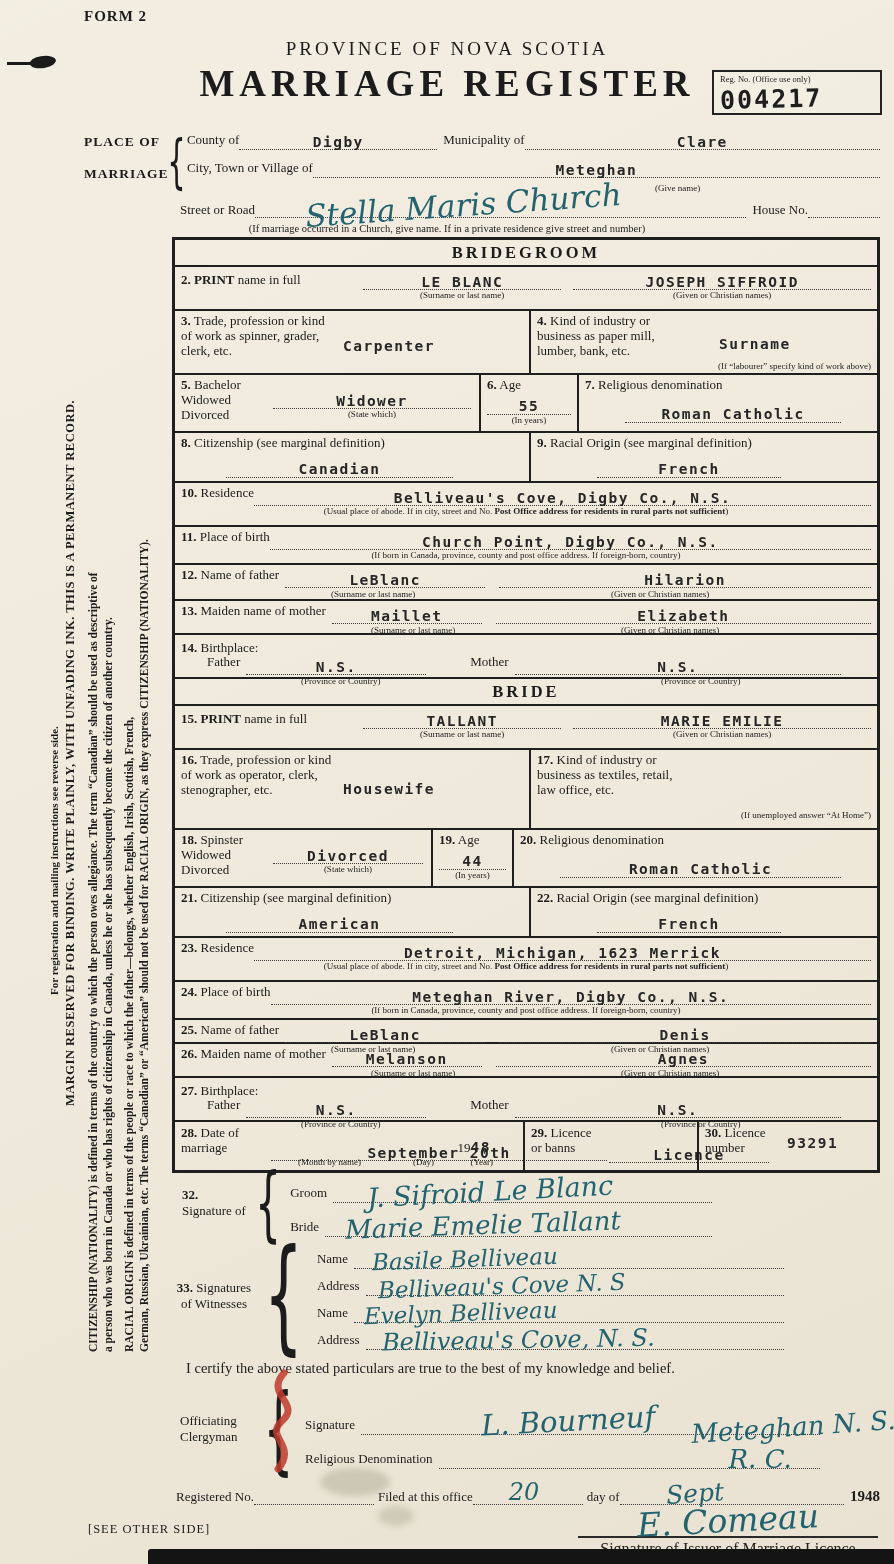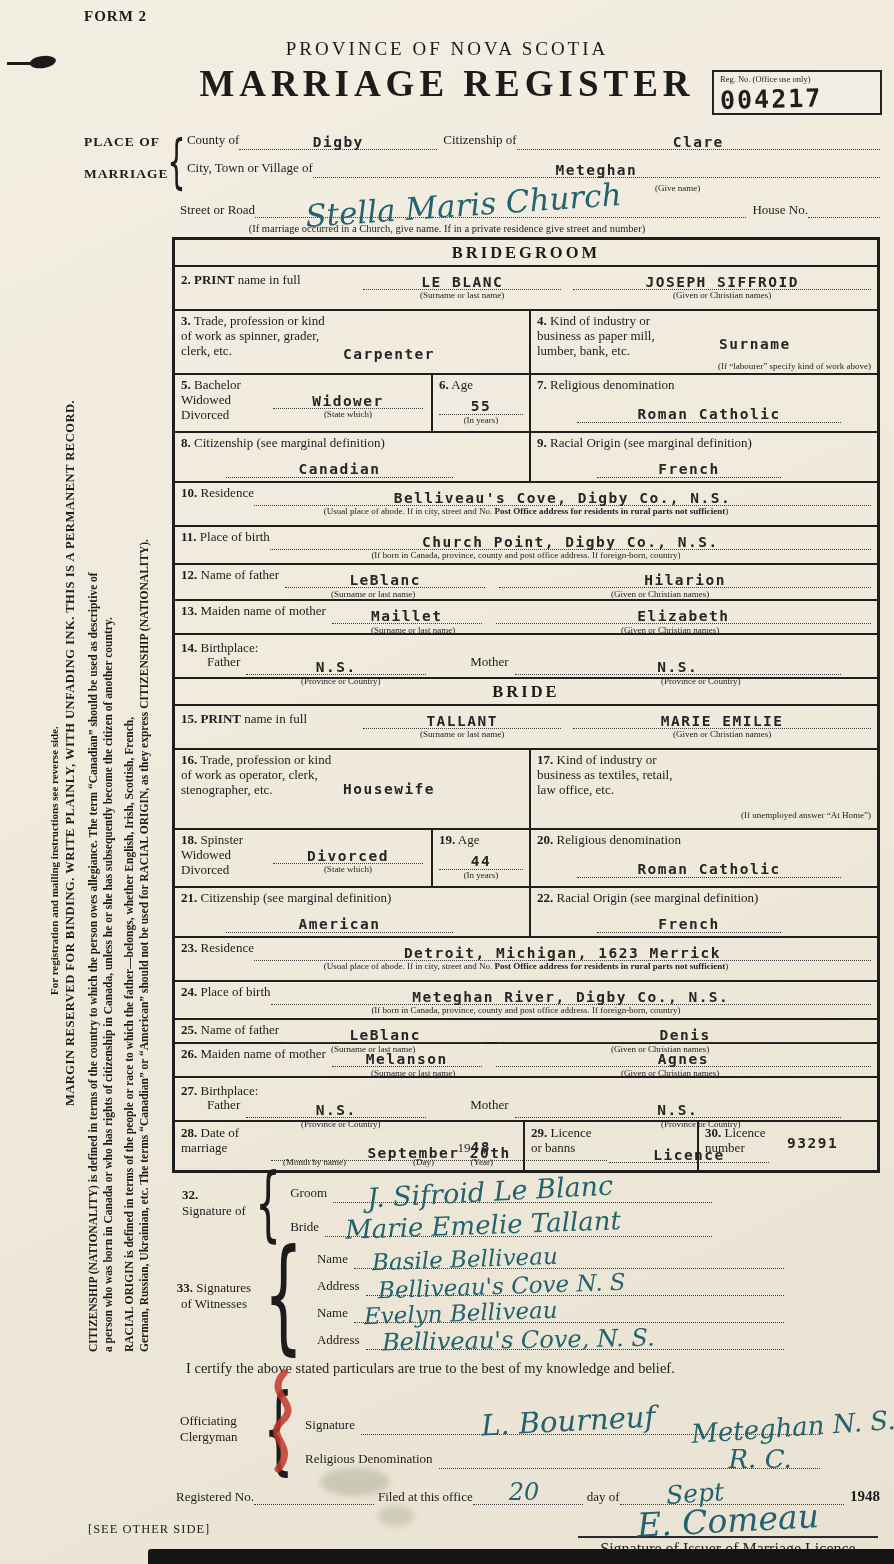--- a/index.html
+++ b/index.html
@@ -97,21 +97,21 @@
       <div>PLACE OF</div>
       <div>MARRIAGE</div>
     </div>
     <div class="brace place-brace">{</div>
     <div class="place-lines">
       <div class="pl-row">
         <span class="lbl">County of</span>
         <span class="fillline" style="width:198px">
           <span class="typed">Digby</span>
         </span>
-        <span class="lbl" style="margin-left:6px">Citizenship of</span>
+        <span class="lbl" style="margin-left:6px">Municipality of</span>
         <span class="fillline grow">
           <span class="typed">Clare</span>
         </span>
       </div>
       <div class="pl-row">
         <span class="lbl">City, Town or Village of</span>
         <span class="fillline grow">
           <span class="typed">Meteghan</span>
         </span>
       </div>
@@ -160,32 +160,32 @@
           <span class="typed">JOSEPH SIFFROID</span>
         </div>
         <div class="sm cen">(Given or Christian names)</div>
       </div>
     </div>
 
     <div class="r" style="height:64px">
       <div class="c" style="width:354px">
         <div class="lbl" style="width:152px"><span class="b">3.</span>
           <span>Trade, profession or kind of work as spinner, grader, clerk, etc.</span></div>
-        <span class="typed abs" style="left:168px;top:36px">Carpenter</span>
+        <span class="typed abs" style="left:168px;top:28px">Carpenter</span>
       </div>
       <div class="c vl" style="flex:1">
         <div class="lbl" style="width:160px"><span class="b">4.</span>
           <span>Kind of industry or business as paper mill, lumber, bank, etc.</span></div>
         <span class="typed abs" style="left:188px;top:26px">Surname</span>
         <div class="sm abs" style="right:6px;bottom:2px">(If “labourer” specify kind of work above)</div>
       </div>
     </div>
 
     <div class="r" style="height:58px">
-      <div class="c" style="width:256px">
+      <div class="c" style="width:304px">
         <div class="lbl" style="width:92px;float:left"><span class="b">5.</span>
           <span>Bachelor Widowed Divorced</span></div>
         <div class="abs" style="left:98px;right:8px;top:14px">
           <div class="fillline">
             <span class="typed">Widower</span>
           </div>
           <div class="sm cen">(State which)</div>
         </div>
       </div>
       <div class="c vl" style="width:98px">
@@ -349,21 +349,21 @@
       <div class="c" style="width:256px">
         <div class="lbl" style="width:92px;float:left"><span class="b">18.</span>
           <span>Spinster Widowed Divorced</span></div>
         <div class="abs" style="left:98px;right:8px;top:14px">
           <div class="fillline">
             <span class="typed">Divorced</span>
           </div>
           <div class="sm cen">(State which)</div>
         </div>
       </div>
-      <div class="c vl" style="width:98px">
+      <div class="c vl" style="width:81px">
         <div class="lbl"><span class="b">19.</span>
           <span>Age</span></div>
         <div style="margin-top:2px">
           <div class="fillline">
             <span class="typed">44</span>
           </div>
           <div class="sm cen">(In years)</div>
         </div>
       </div>
       <div class="c vl" style="flex:1">
@@ -480,21 +480,21 @@
     <div class="r last" style="height:48px">
       <div class="c" style="width:348px">
         <div class="lbl abs" style="left:6px;top:4px;width:82px"><span class="b">28.</span>
           <span>Date of marriage</span></div>
         <div class="fillline abs" style="left:90px;right:76px;top:16px">
           <span class="typed">September 20th</span>
         </div>
         <span class="abs" style="right:32px;top:16px">
           <span class="lbl">19</span><span class="typed">48</span>
         </span>
-        <span class="sm abs" style="left:108px;top:35px">(Month by name)</span>
+        <span class="sm abs" style="left:123px;top:35px">(Month by name)</span>
         <span class="sm abs" style="left:238px;top:35px">(Day)</span>
         <span class="sm abs" style="right:30px;top:35px">(Year)</span>
       </div>
       <div class="c vl" style="width:174px">
         <div class="lbl abs" style="left:6px;top:4px;width:68px"><span class="b">29.</span>
           <span>Licence or banns</span></div>
         <div class="fillline abs" style="left:78px;right:8px;top:18px">
           <span class="typed">Licence</span>
         </div>
       </div>

